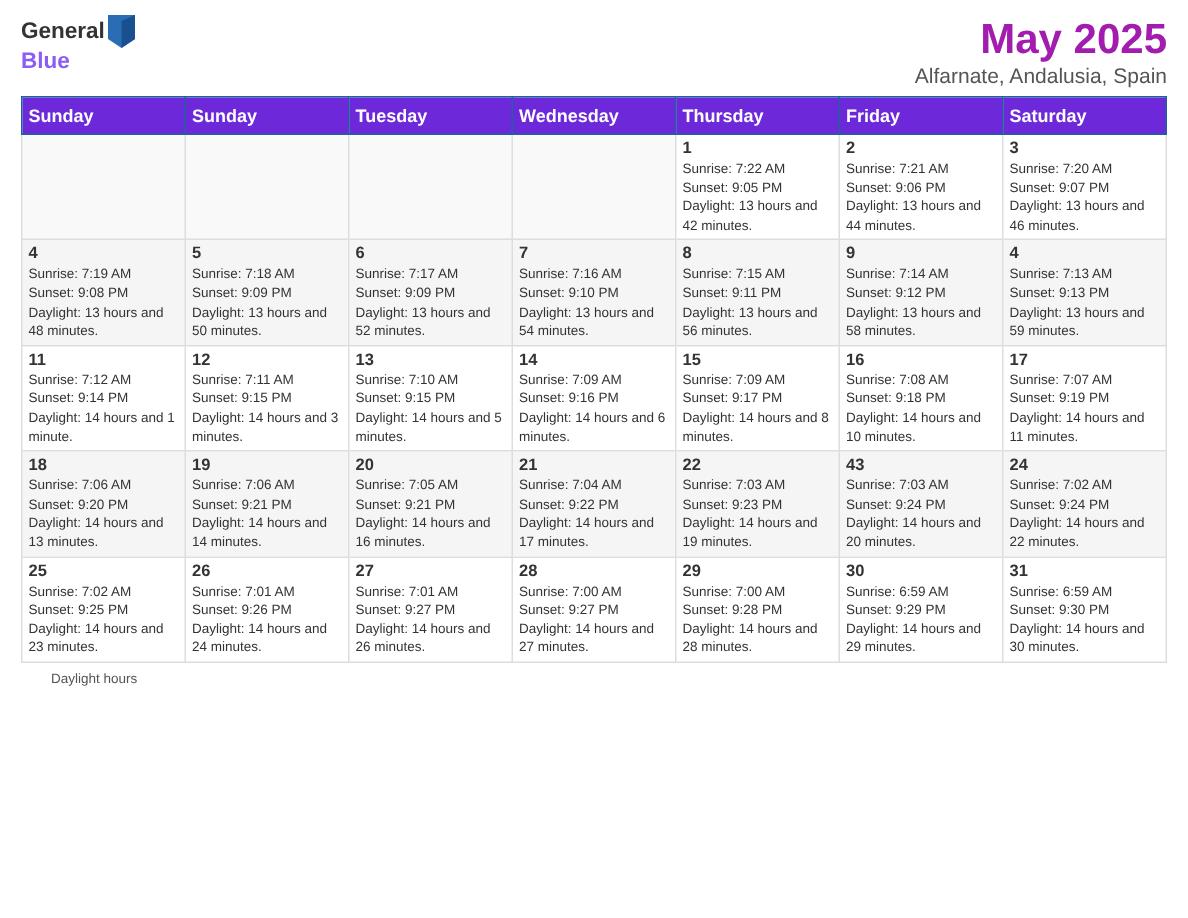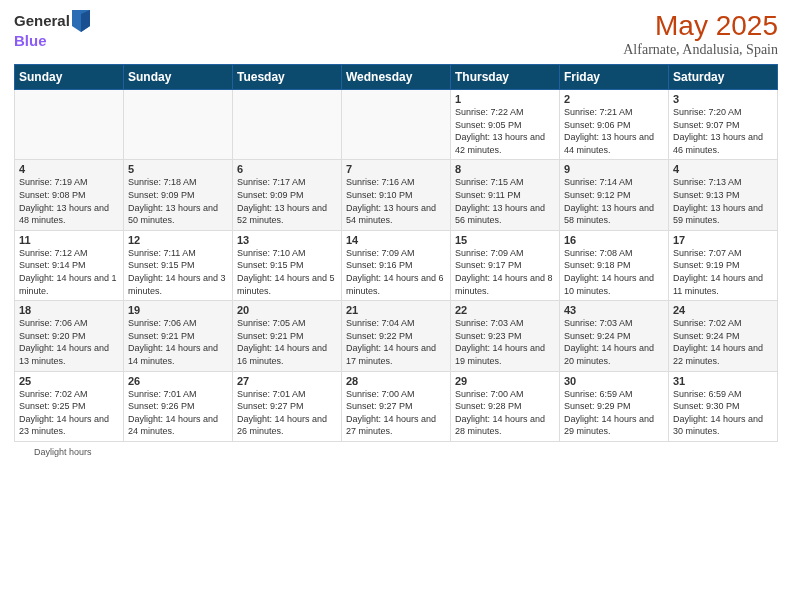--- a/index.html
+++ b/index.html
@@ -38,35 +38,34 @@
     .logo-icon {
       width: 18px;
       height: 22px;
       margin-left: 2px;
     }
     .title-block {
       text-align: right;
     }
     .main-title {
       font-size: 28px;
-      font-weight: normal;
-      color: #c2410c;
+      font-weight: bold;
+      color: #a21caf;
     }
     .subtitle {
       font-size: 14px;
       color: #555;
-      font-family: Liberation Serif, serif;
     }
     .calendar {
       width: 100%;
       border-collapse: collapse;
       border: 1px solid #ccc;
     }
     .calendar th {
-      background: #0c4a6e;
+      background: #6d28d9;
       color: #fff;
       font-size: 12px;
       font-weight: bold;
       padding: 5px 4px;
       text-align: left;
       border: 1px solid #2060a0;
     }
     .calendar td {
       vertical-align: top;
       border: 1px solid #ddd;

